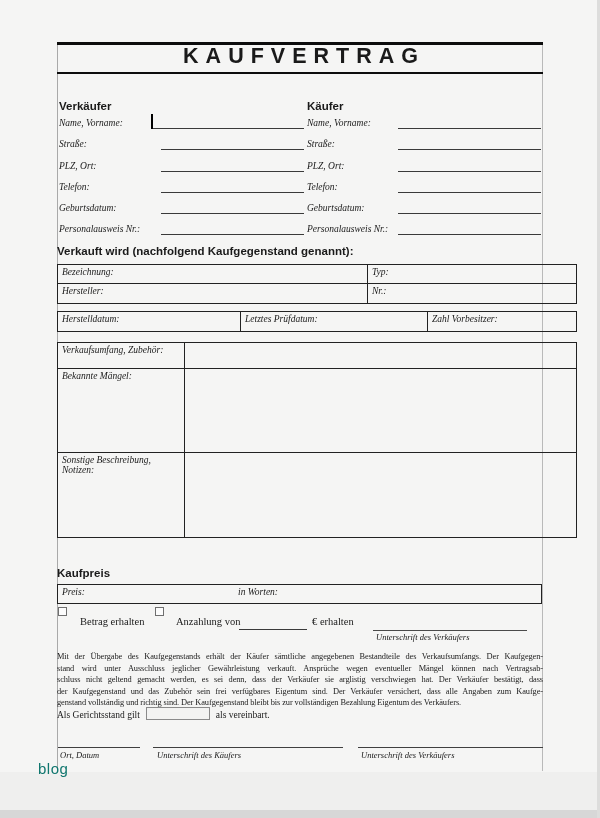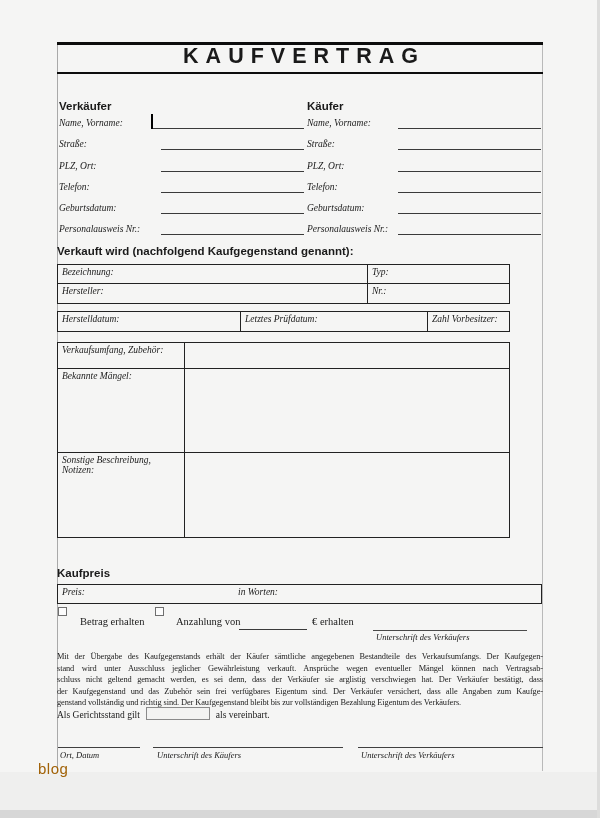--- a/index.html
+++ b/index.html
@@ -35,21 +35,21 @@
   }
   .frow .fline{position:absolute;bottom:0;right:0;border-bottom:1px solid #3a3a3a;height:1px;}
   .cursor{position:absolute;left:92px;bottom:0;width:1.5px;height:15px;background:#000;}
   
   .sec-head{
     position:absolute;font-family:"Liberation Sans", sans-serif;
     font-weight:bold;font-size:11.5px;
   }
   
   .tbl{
-    position:absolute;left:57px;width:453px;display:grid;
+    position:absolute;left:57px;width:520px;display:grid;
     border:1.5px solid #222;box-sizing:border-box;background:transparent;
   }
   .tbl .cell{
     border-right:1px solid #222;border-bottom:1px solid #222;
     padding:2px 4px;font-style:italic;font-size:9.5px;box-sizing:border-box;
     overflow:hidden;
   }
   .tbl .cell.last-col{border-right:none;}
   .tbl .cell.last-row{border-bottom:none;}
   
@@ -74,21 +74,21 @@
   .terms .tline.lastline{text-align-last:left;}
   .juris{position:absolute;left:57px;top:703px;height:17px;display:flex;align-items:flex-end;font-size:9.5px;}
   .juris .jbox{
     width:64px;height:13px;border:1px solid #8a8a8a;background:#f3f3f2;
     margin:0 6px;box-sizing:border-box;
   }
   
   .sig-line{position:absolute;top:747px;border-top:1.5px solid #3f3f3f;height:1px;}
   .watermark{
     position:absolute;left:38px;top:760px;font-family:"Liberation Sans", sans-serif;
-    font-size:15px;color:#a16207;letter-spacing:0.5px;
+    font-size:15px;color:#0f766e;letter-spacing:0.5px;
   }
 </style>
 </head>
 <body>
 
 <div class="page">
 
   <div class="edge-bottom2"></div>
   <div class="edge-bottom"></div>
   <div class="edge-right"></div>

